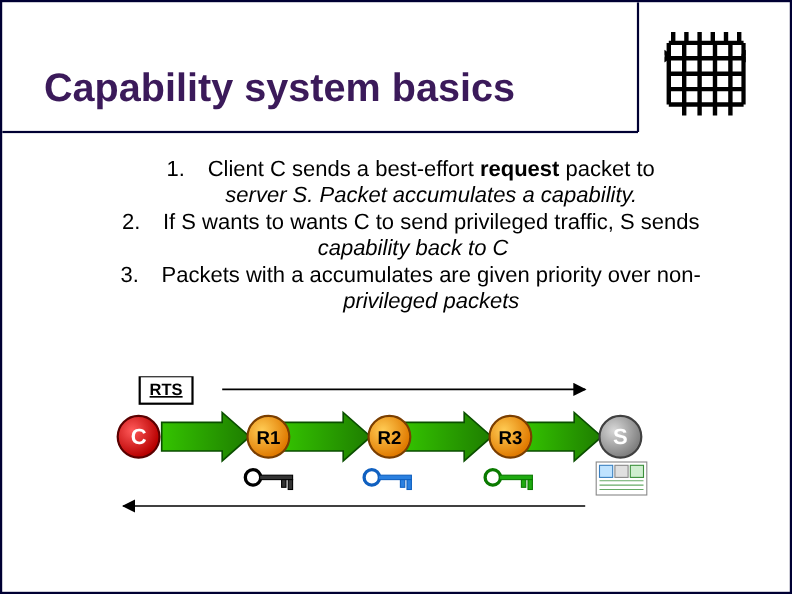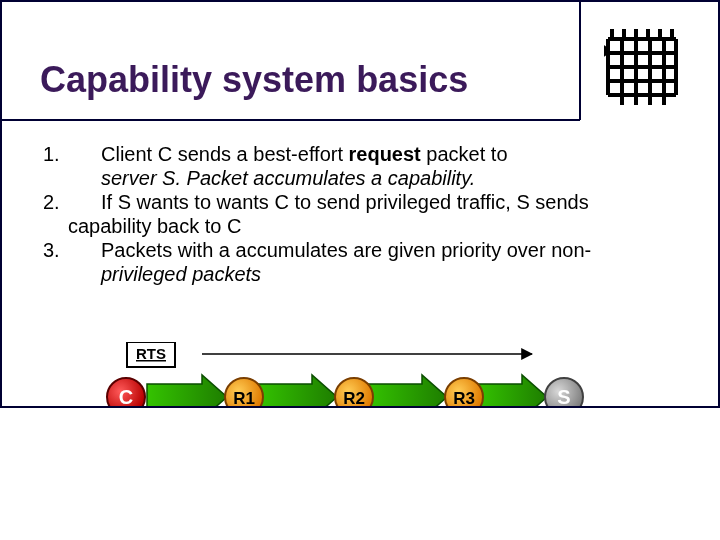--- a/index.html
+++ b/index.html
@@ -8,21 +8,21 @@
     width: 720px;
     height: 540px;
     background: #fff;
     font-family: Arial, sans-serif;
     font-size: 20px;
     color: #000;
     position: relative;
   }
   .slide {
     width: 720px;
-    height: 408px;
+    height: 540px;
     border: 2px solid #000033;
     box-sizing: border-box;
     position: relative;
     overflow: hidden;
   }
   .vline {
     position: absolute;
     top: 0;
     left: 577px;
     width: 0;
@@ -53,32 +53,34 @@
     height: 80px;
   }
   .body {
     position: absolute;
     top: 140px;
     left: 41px;
     width: 640px;
   }
   .line {
     line-height: 1.2;
+    text-align: center;
   }
   .num {
     display: inline-block;
     width: 58px;
     vertical-align: top;
   }
   .indent1 {
     padding-left: 58px;
     font-style: italic;
   }
   .indent2 {
     padding-left: 25px;
+    font-style: italic;
   }
   .req {
     font-weight: bold;
   }
   .diagram {
     position: absolute;
     top: 340px;
     left: 100px;
     width: 500px;
     height: 140px;

